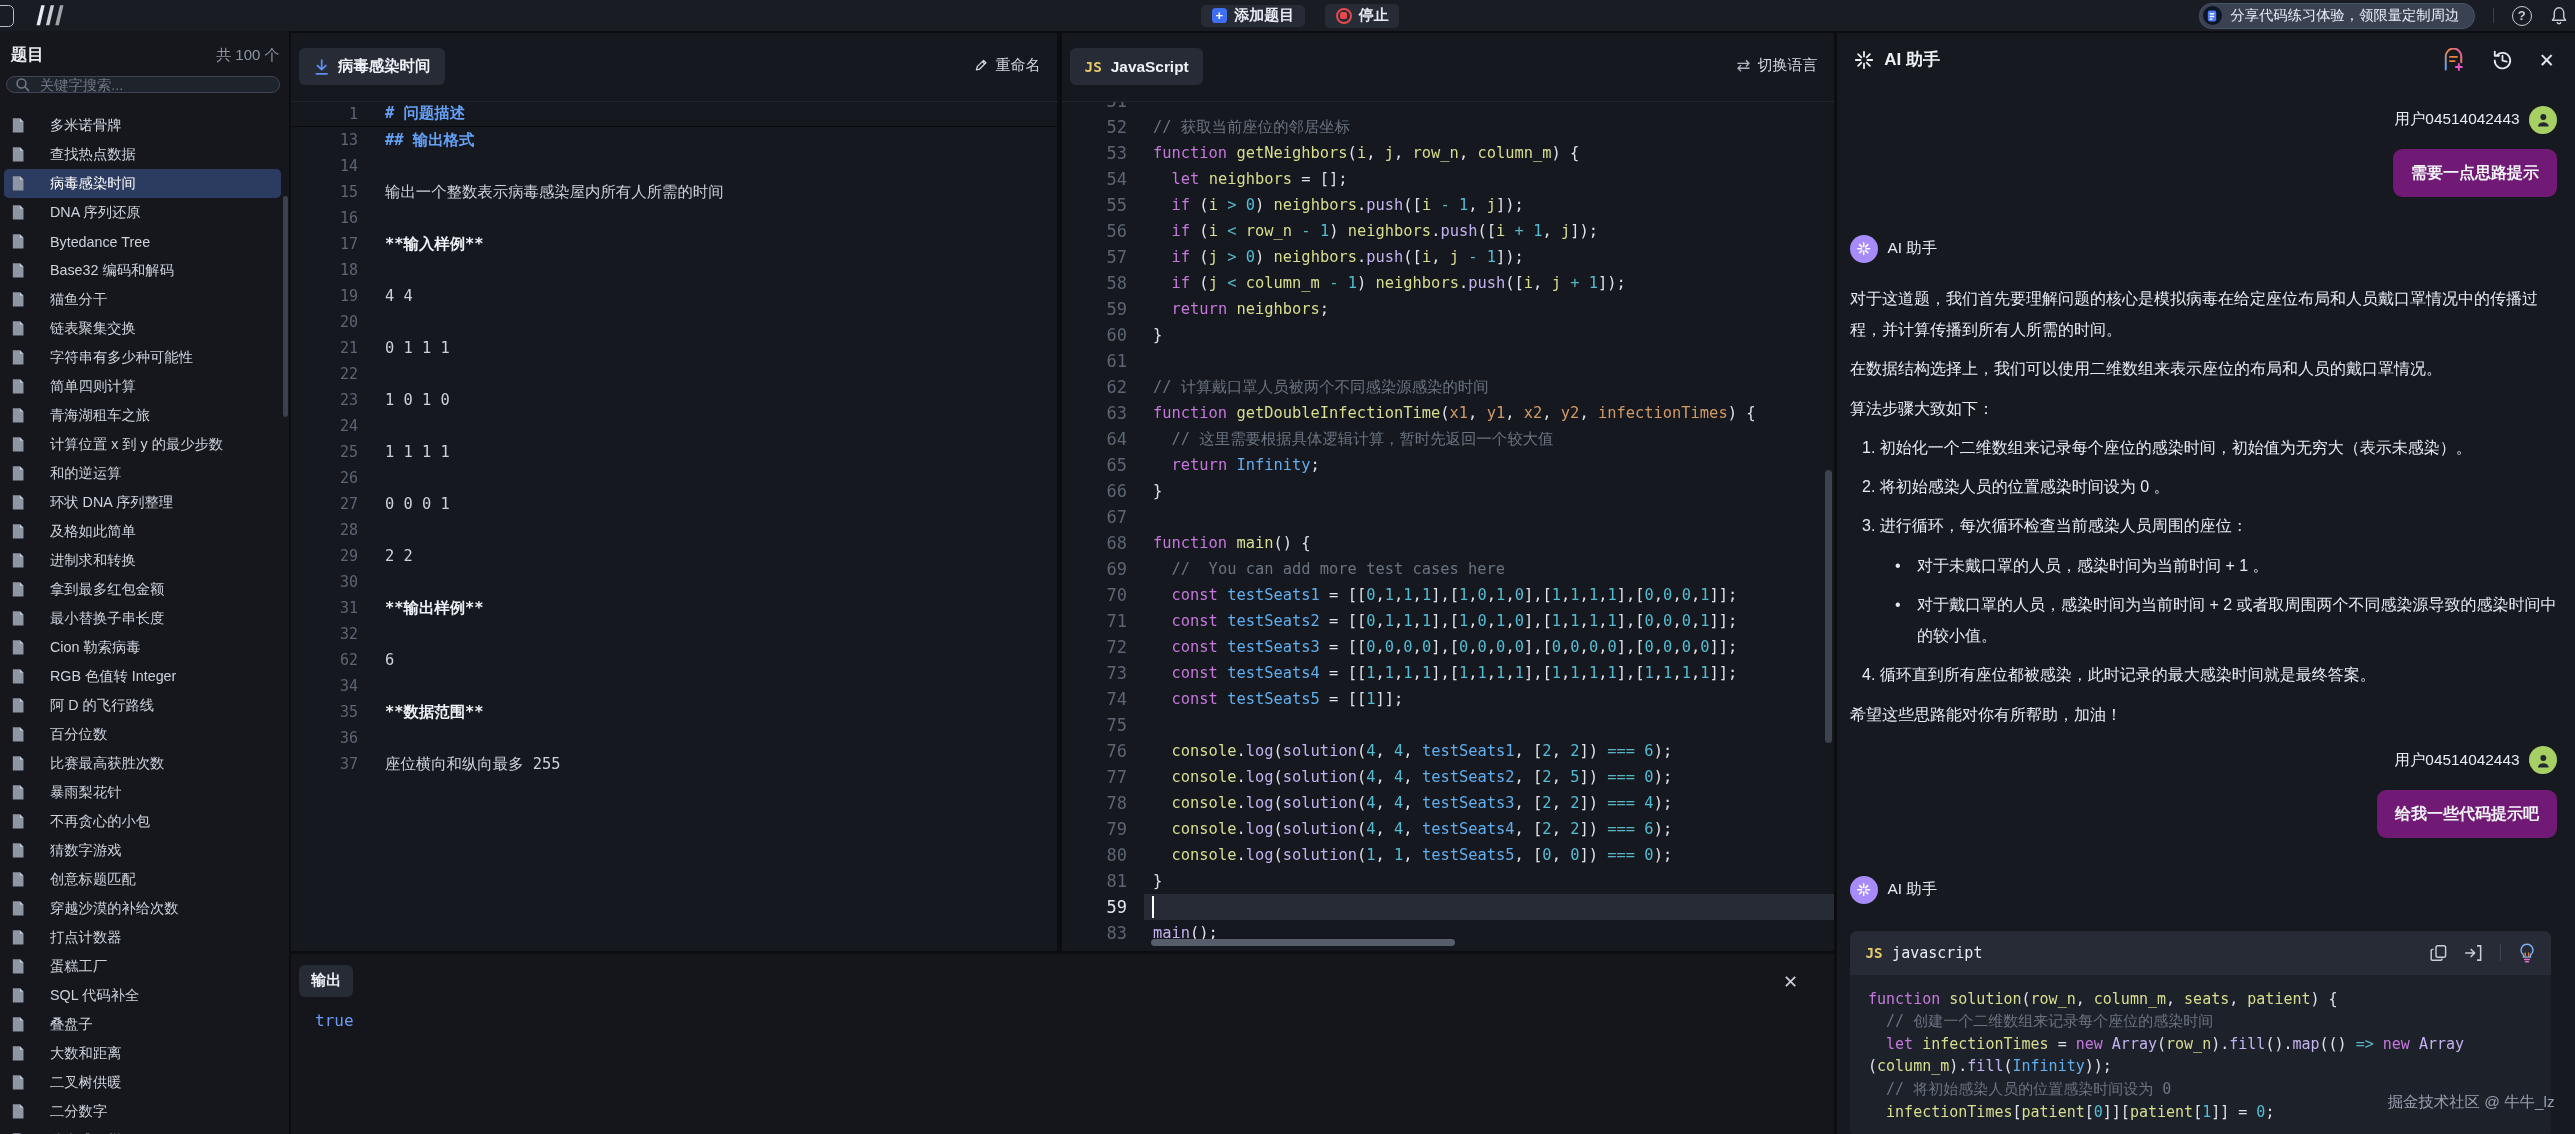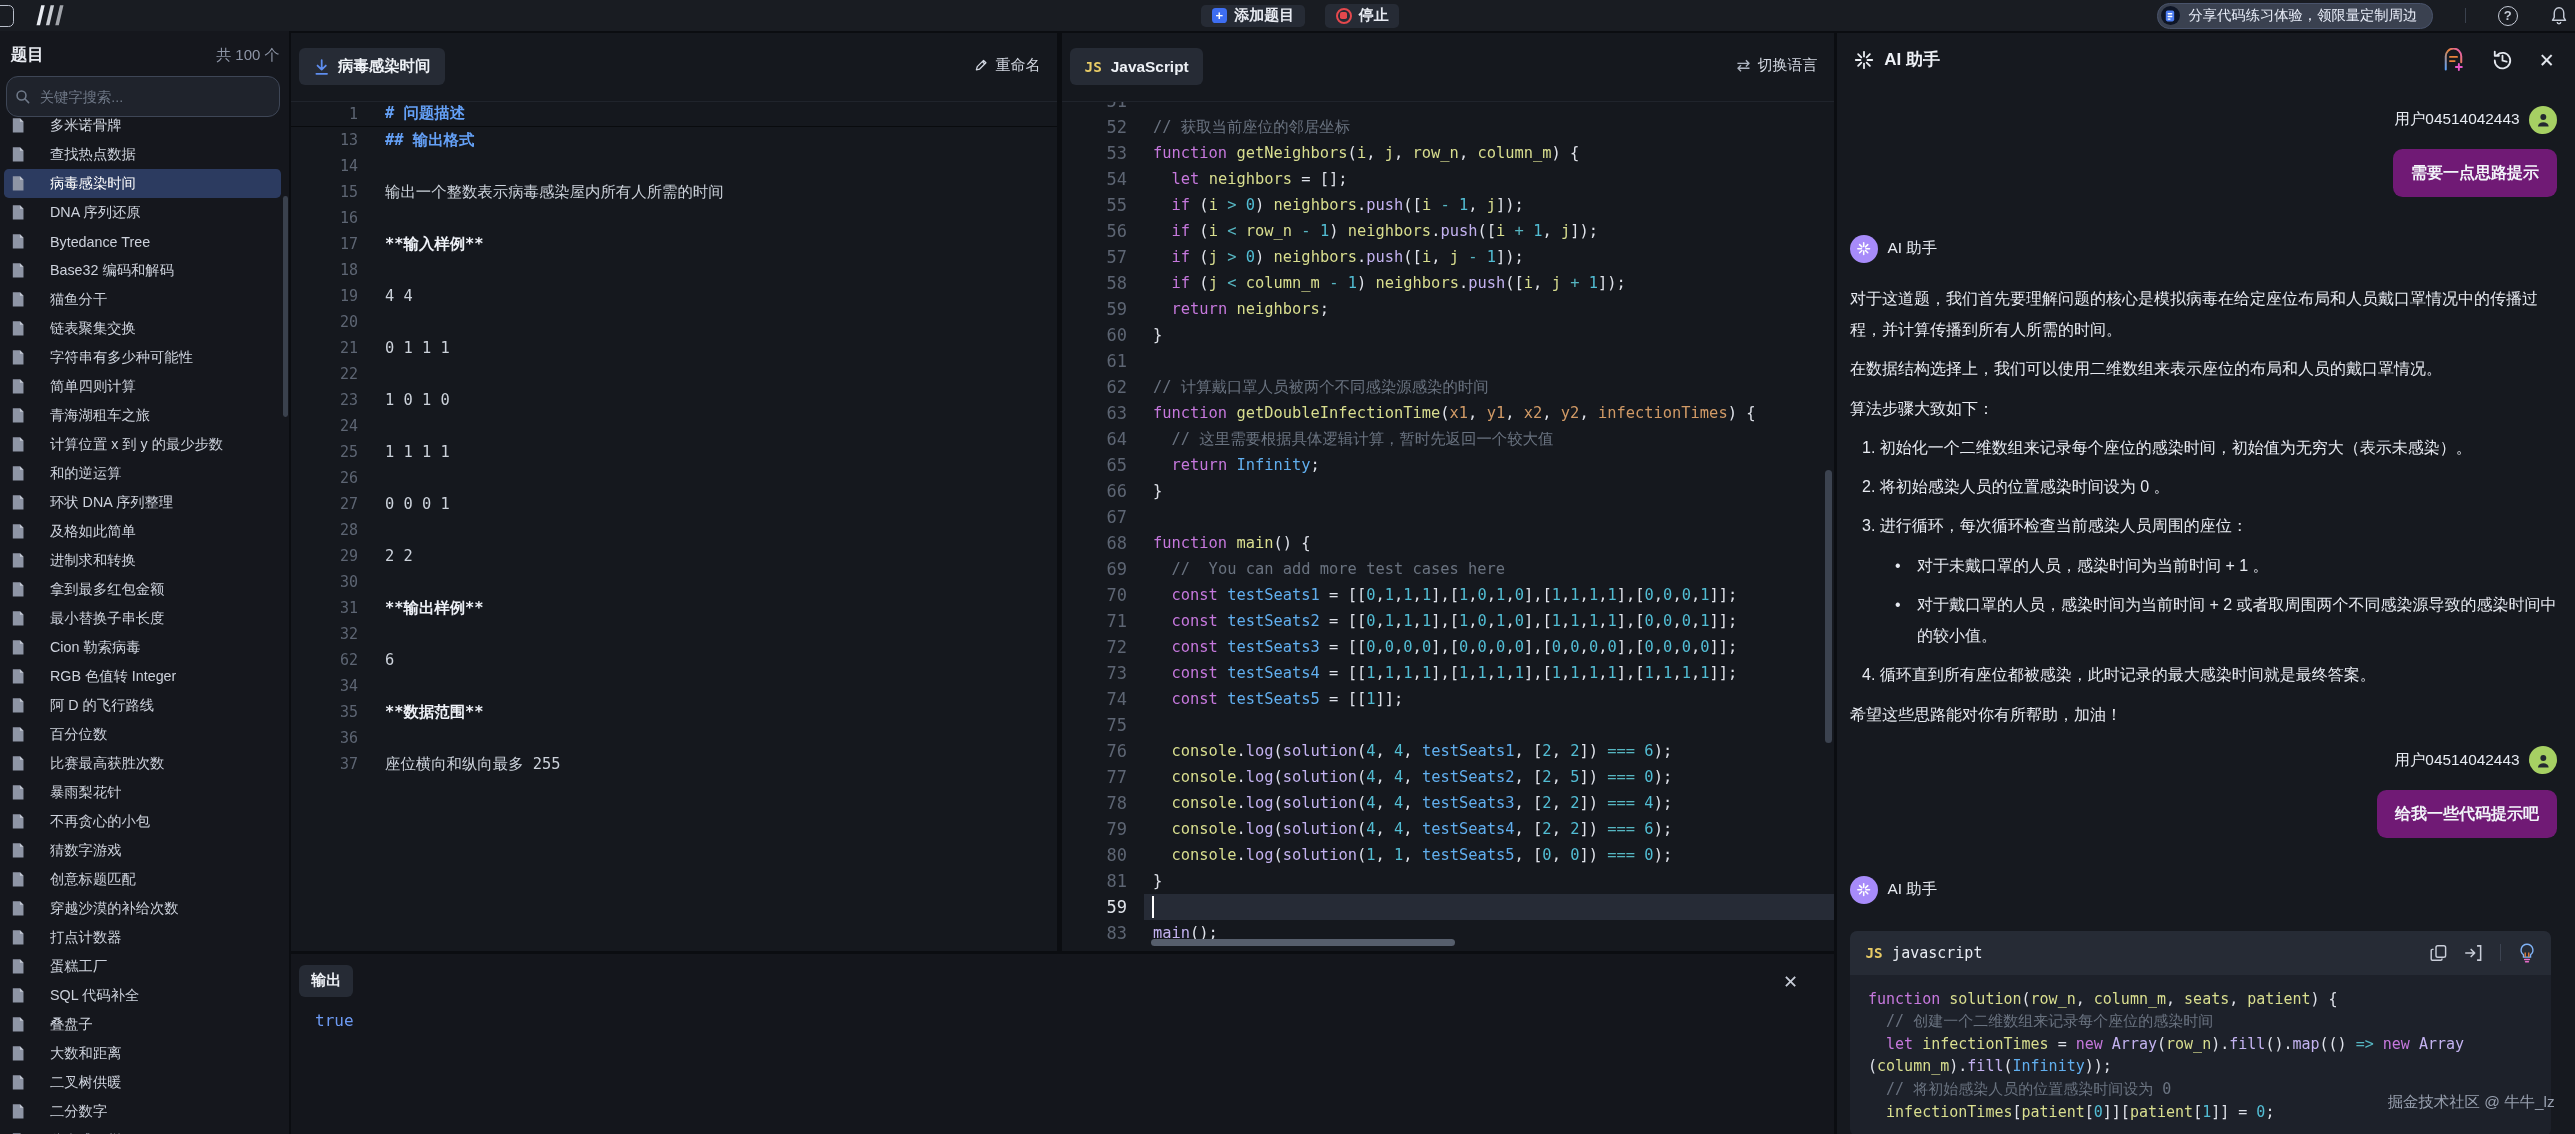--- a/index.html
+++ b/index.html
@@ -11,34 +11,34 @@
   .winicon{position:absolute;left:-8.3px;top:5.3px;width:20px;height:20px;border:1.8px solid #b7bdc9;border-radius:5.3px}
   .logo{position:absolute;left:33px;top:4.2px}
   .tb-btn{position:absolute;display:flex;align-items:center;gap:7.1px;background:#262b35;border:none;
           border-radius:4.8px;color:#e8ebf2;font-size:15px;font-weight:600;padding:0 10.7px;font-family:inherit;cursor:pointer}
   .add-btn{left:1201px;top:4.8px;height:22px}
   .stop-btn{left:1325px;top:3.6px;height:24px}
   .plus-ic{width:15.4px;height:15.4px;border-radius:3.6px;background:#3e6ef2;color:#fff;display:flex;
            align-items:center;justify-content:center;font-size:13px;font-weight:700;line-height:1}
   .stop-ic{width:16px;height:16px;border-radius:50%;border:2.4px solid #e5484d;box-sizing:border-box;position:relative}
   .stop-ic::after{content:"";position:absolute;inset:2.4px;background:#e5484d;border-radius:1.8px}
-  .tb-right{position:absolute;right:8.3px;top:0;height:31px;display:flex;align-items:center;gap:32px}
+  .tb-right{position:absolute;right:8.3px;top:0;height:31px;display:flex;align-items:center;gap:18px}
   .promo{display:flex;align-items:center;gap:8.3px;height:24px;padding:0 14.3px 0 3px;background:#3a4150;
          border:0.6px solid #49536b;border-radius:12.5px;color:#e9eef9;font-size:14.3px}
   .promo-ic{width:19.6px;height:19.6px;border-radius:50%;background:#0e1526;display:flex;align-items:center;justify-content:center}
   .tb-sep{width:1.2px;height:15.4px;background:#3a414e}
   .help{width:20px;height:20px;border-radius:50%;border:1.5px solid #c6ccd8;color:#c6ccd8;display:flex;
         align-items:center;justify-content:center;font-size:13px;font-weight:700;box-sizing:border-box}
 
   
   .sidebar{position:absolute;left:0;top:31px;width:289px;height:1104px;background:#15171d}
   .sb-head{position:absolute;left:10.7px;right:9.5px;top:13px;display:flex;justify-content:space-between;align-items:center}
   .sb-title{font-size:16.6px;font-weight:700;color:#e9ecf2}
   .sb-count{font-size:15px;color:#8d95a6}
-  .sb-search{position:absolute;left:6px;right:9px;top:45px;height:41px;border:1.2px solid #3e4656;background:#1f232c;
+  .sb-search{position:absolute;left:6px;right:9px;top:45px;height:17px;border:1.2px solid #3e4656;background:#1f232c;
              border-radius:12px;display:flex;align-items:center;gap:7.1px;padding:0 8.3px;box-sizing:border-box}
   .sb-search input{flex:1;background:transparent;border:none;outline:none;color:#cdd2dc;font-size:14.3px;font-family:inherit}
   .sb-search input::placeholder{color:#6f7887}
   .sb-list{position:absolute;left:3.6px;right:8.3px;top:80px;bottom:0;overflow:hidden}
   .srow{height:29px;display:flex;align-items:center;gap:25px;padding:0 7.1px;border-radius:4.8px;font-size:14.3px;color:#cdd2dc;cursor:pointer;box-sizing:border-box}
   .srow.sel{background:#2c3b60;color:#fff}
   .srow svg{flex:none}
   .slabel{white-space:nowrap;overflow:hidden}
   .sb-scroll{position:absolute;right:1.2px;top:165px;width:4.8px;height:221px;border-radius:2.4px;background:#3a414d}
 

